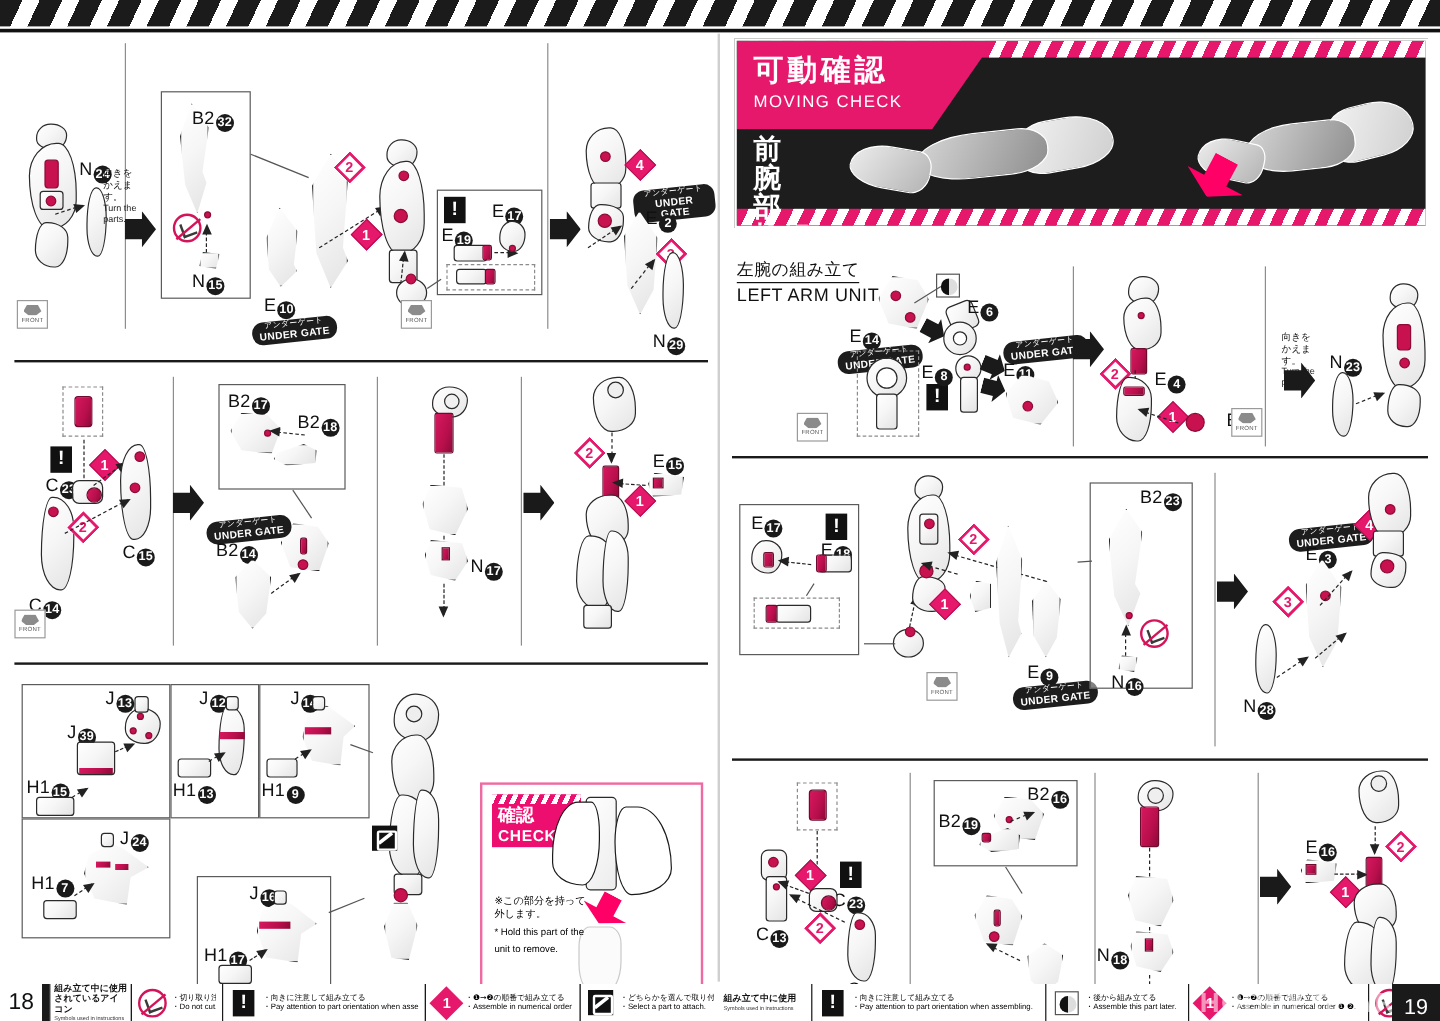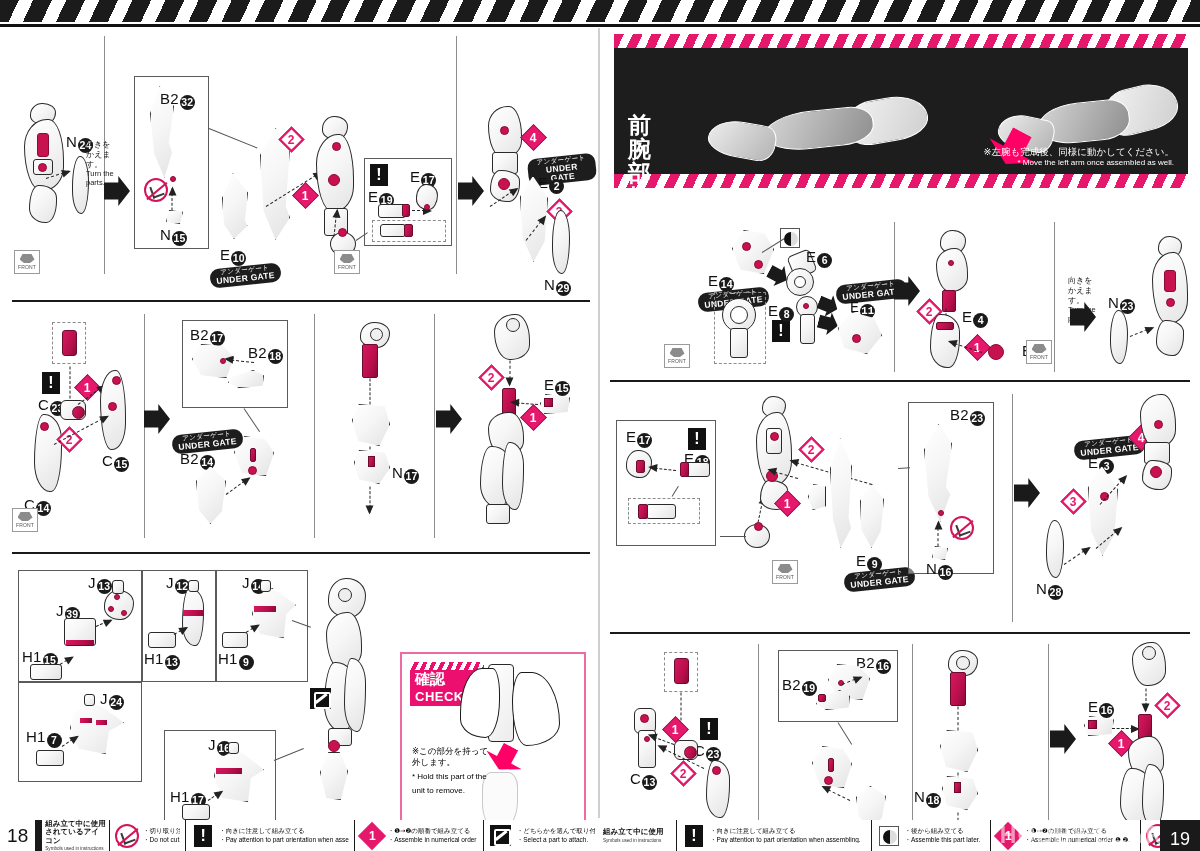--- a/index.html
+++ b/index.html
@@ -643,45 +643,49 @@
         </div>
       </div>
     </div>
   </div>
 
   <div class="half half-right">
 
     <div class="mc" style="left:10px;top:4px;width:578px;height:158px;">
       <div class="mc-stripe-top"></div>
       <div class="mc-stripe-bot"></div>
+      <div class="mc-tab">
+        <span class="jp">可動確認</span>
+        <span class="en">MOVING CHECK</span>
+      </div>
       <div class="mc-vtitle">
         <span>前</span>
         <span>腕</span>
         <span>部</span>
         <span>捻転可動</span>
       </div>
 
       <div class="mc-arm" style="left:84px;top:58px;width:260px;height:72px;">
         <div style="position:absolute;left:148px;top:6px;width:82px;height:44px;background:linear-gradient(120deg,#f4f4f4,#cfcfcf);border:1.6px solid #fff;border-radius:34% 46% 40% 30%/48% 54% 42% 38%;transform:rotate(-10deg);"></div>
         <div style="position:absolute;left:66px;top:18px;width:110px;height:38px;background:linear-gradient(120deg,#d6d6d6,#8e8e8e);border:1.6px solid #fff;border-radius:44% 22% 30% 40%/52% 44% 48% 46%;transform:rotate(-6deg);"></div>
         <div style="position:absolute;left:10px;top:30px;width:68px;height:36px;background:linear-gradient(120deg,#ededed,#b4b4b4);border:1.6px solid #fff;border-radius:50% 18% 24% 46%/60% 40% 52% 44%;transform:rotate(10deg);"></div>
       </div>
 
       <div class="mc-arm" style="left:380px;top:52px;width:190px;height:78px;">
         <div style="position:absolute;left:110px;top:0px;width:74px;height:46px;background:linear-gradient(120deg,#f4f4f4,#cfcfcf);border:1.6px solid #fff;border-radius:34% 46% 40% 30%/48% 54% 42% 38%;transform:rotate(-14deg);"></div>
         <div style="position:absolute;left:44px;top:16px;width:92px;height:40px;background:linear-gradient(120deg,#d6d6d6,#8e8e8e);border:1.6px solid #fff;border-radius:44% 22% 30% 40%/52% 44% 48% 46%;transform:rotate(-6deg);"></div>
         <div style="position:absolute;left:4px;top:30px;width:56px;height:34px;background:linear-gradient(120deg,#ededed,#b4b4b4);border:1.6px solid #fff;border-radius:50% 18% 24% 46%/60% 40% 52% 44%;transform:rotate(12deg);"></div>
       </div>
       <div class="magarrow" style="left:382px;top:88px;width:36px;height:52px;transform:rotate(118deg);"></div>
-      <div class="mc-foot">
-        <span class="jp">※左腕も完成後、同様に動かしてください。</span>
-        <span class="en">* Move the left arm once assembled as well.</span>
-      </div>
-    </div>
-
+    </div>
+
+    <div class="sec-head" style="left:12px;top:188px;">
+      <span class="jp">左腕の組み立て</span>
+      <span class="en">LEFT ARM UNIT</span>
+    </div>
 
     <div class="panel" style="left:0;top:188px;width:594px;height:162px;">
       <div class="vrule" style="left:292px;top:6px;height:150px;"></div>
       <div class="vrule" style="left:452px;top:6px;height:150px;"></div>
 
       <div class="part" style="left:130px;top:14px;width:42px;height:44px;clip-path:polygon(28% 0,78% 8%,100% 44%,76% 100%,20% 90%,0 42%);"></div>
       <div class="dot md" style="left:140px;top:26px;"></div>
       <div class="dot md" style="left:152px;top:44px;"></div>
       <div class="later" style="left:178px;top:12px;"></div>
       <div class="leader" style="left:160px;top:36px;width:26px;transform:rotate(-32deg);"></div>
@@ -707,21 +711,21 @@
       <div class="part cap" style="left:194px;top:80px;width:22px;height:22px;"></div>
       <div class="dot sm" style="left:201px;top:87px;"></div>
       <div class="part rr2" style="left:198px;top:98px;width:15px;height:30px;"></div>
 
       <div class="bigarrow sm" style="left:216px;top:78px;transform:rotate(22deg);"></div>
       <div class="bigarrow sm" style="left:216px;top:96px;transform:rotate(14deg);"></div>
       <div class="undergate" style="left:234px;top:66px;">
         <span class="jp">アンダーゲート</span>
           <span class="en">UNDER GATE</span>
       </div>
-      <div class="lbl" style="left:248px;top:84px;font-family:Liberation Mono, monospace;">E<span class="num">11</span></div>
+      <div class="lbl" style="left:234px;top:84px;">E<span class="num">11</span></div>
       <div class="part" style="left:236px;top:96px;width:44px;height:42px;clip-path:polygon(32% 0,82% 14%,100% 56%,66% 100%,14% 86%,0 38%);"></div>
       <div class="dot md" style="left:250px;top:118px;"></div>
       <div class="fronticon" style="left:62px;top:128px;">
           <div class="g"></div>
           <div class="t">FRONT</div>
         </div>
 
       <div class="bigarrow" style="left:292px;top:60px;"></div>
 
       <div class="grp" style="left:332px;top:14px;">

